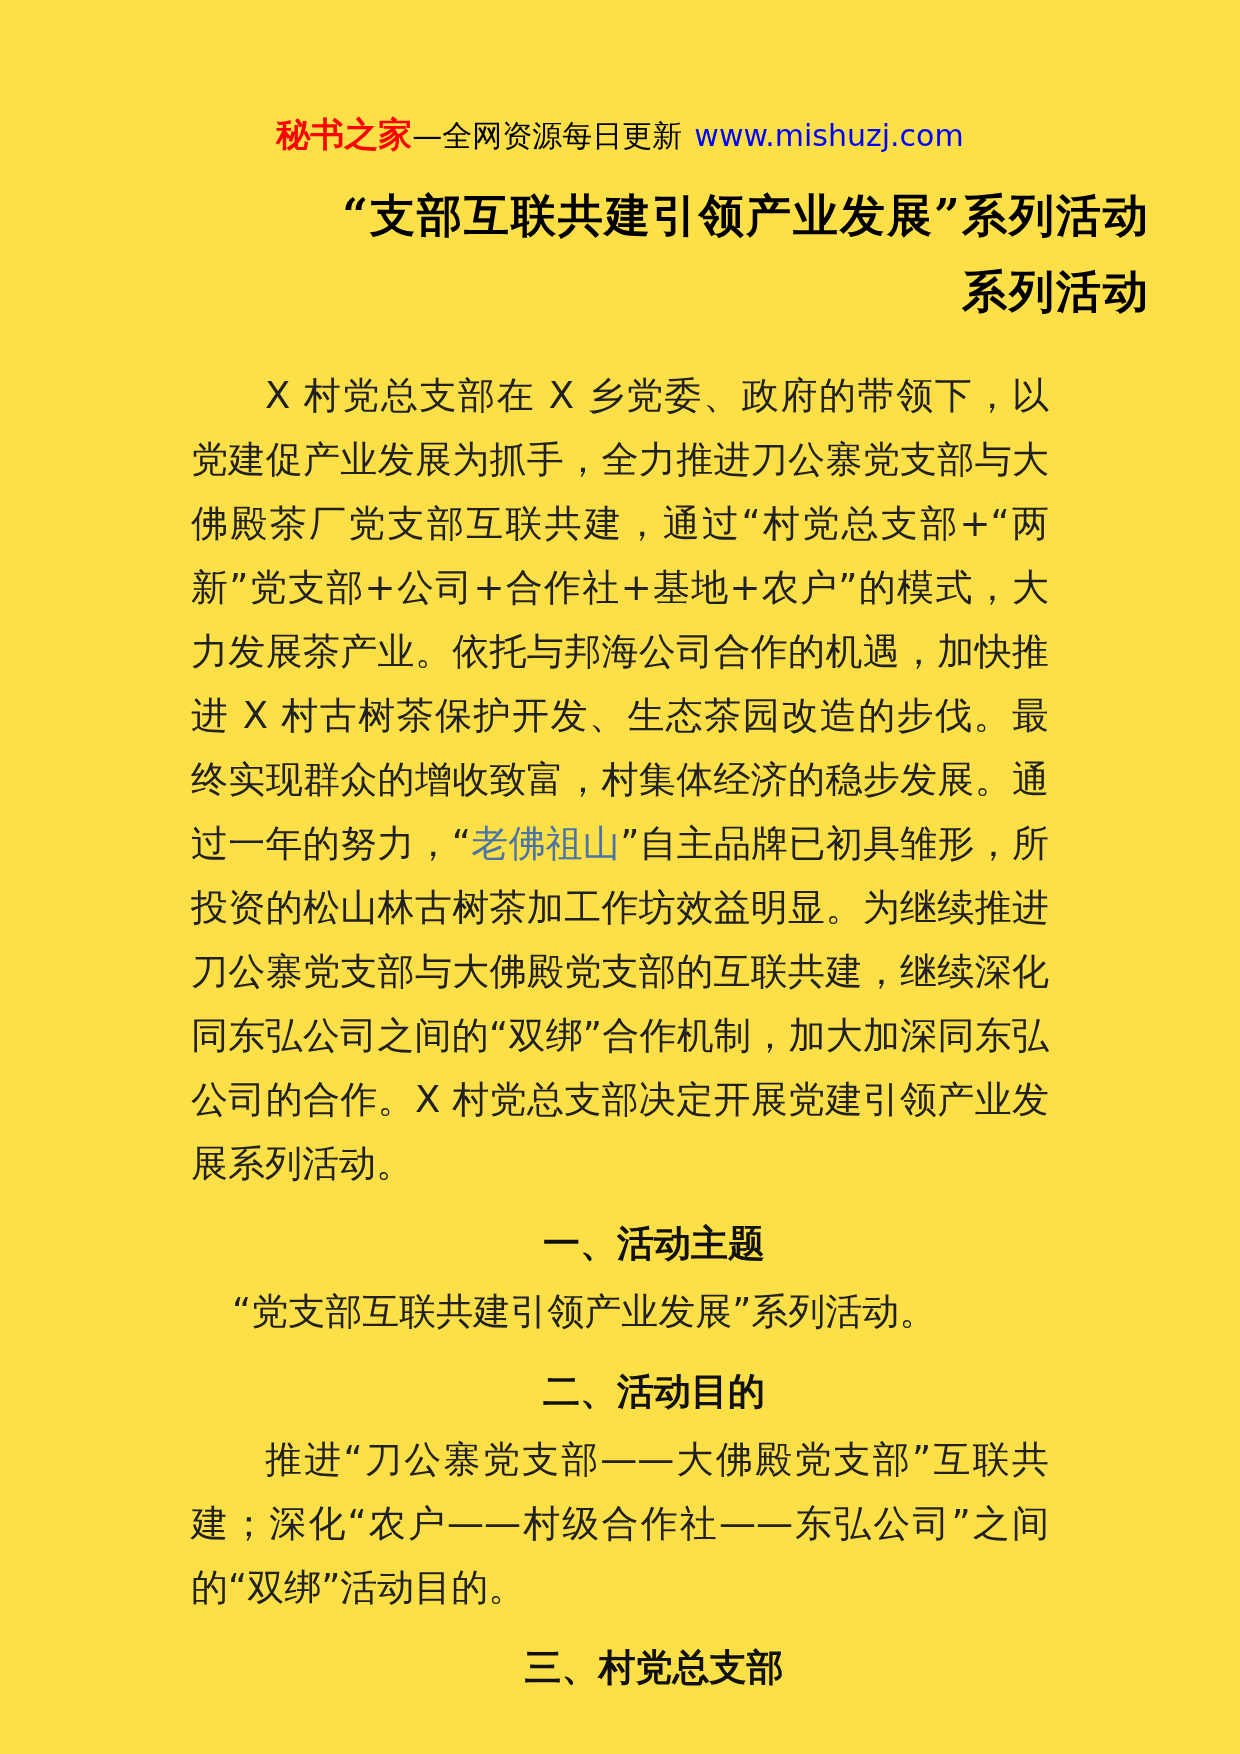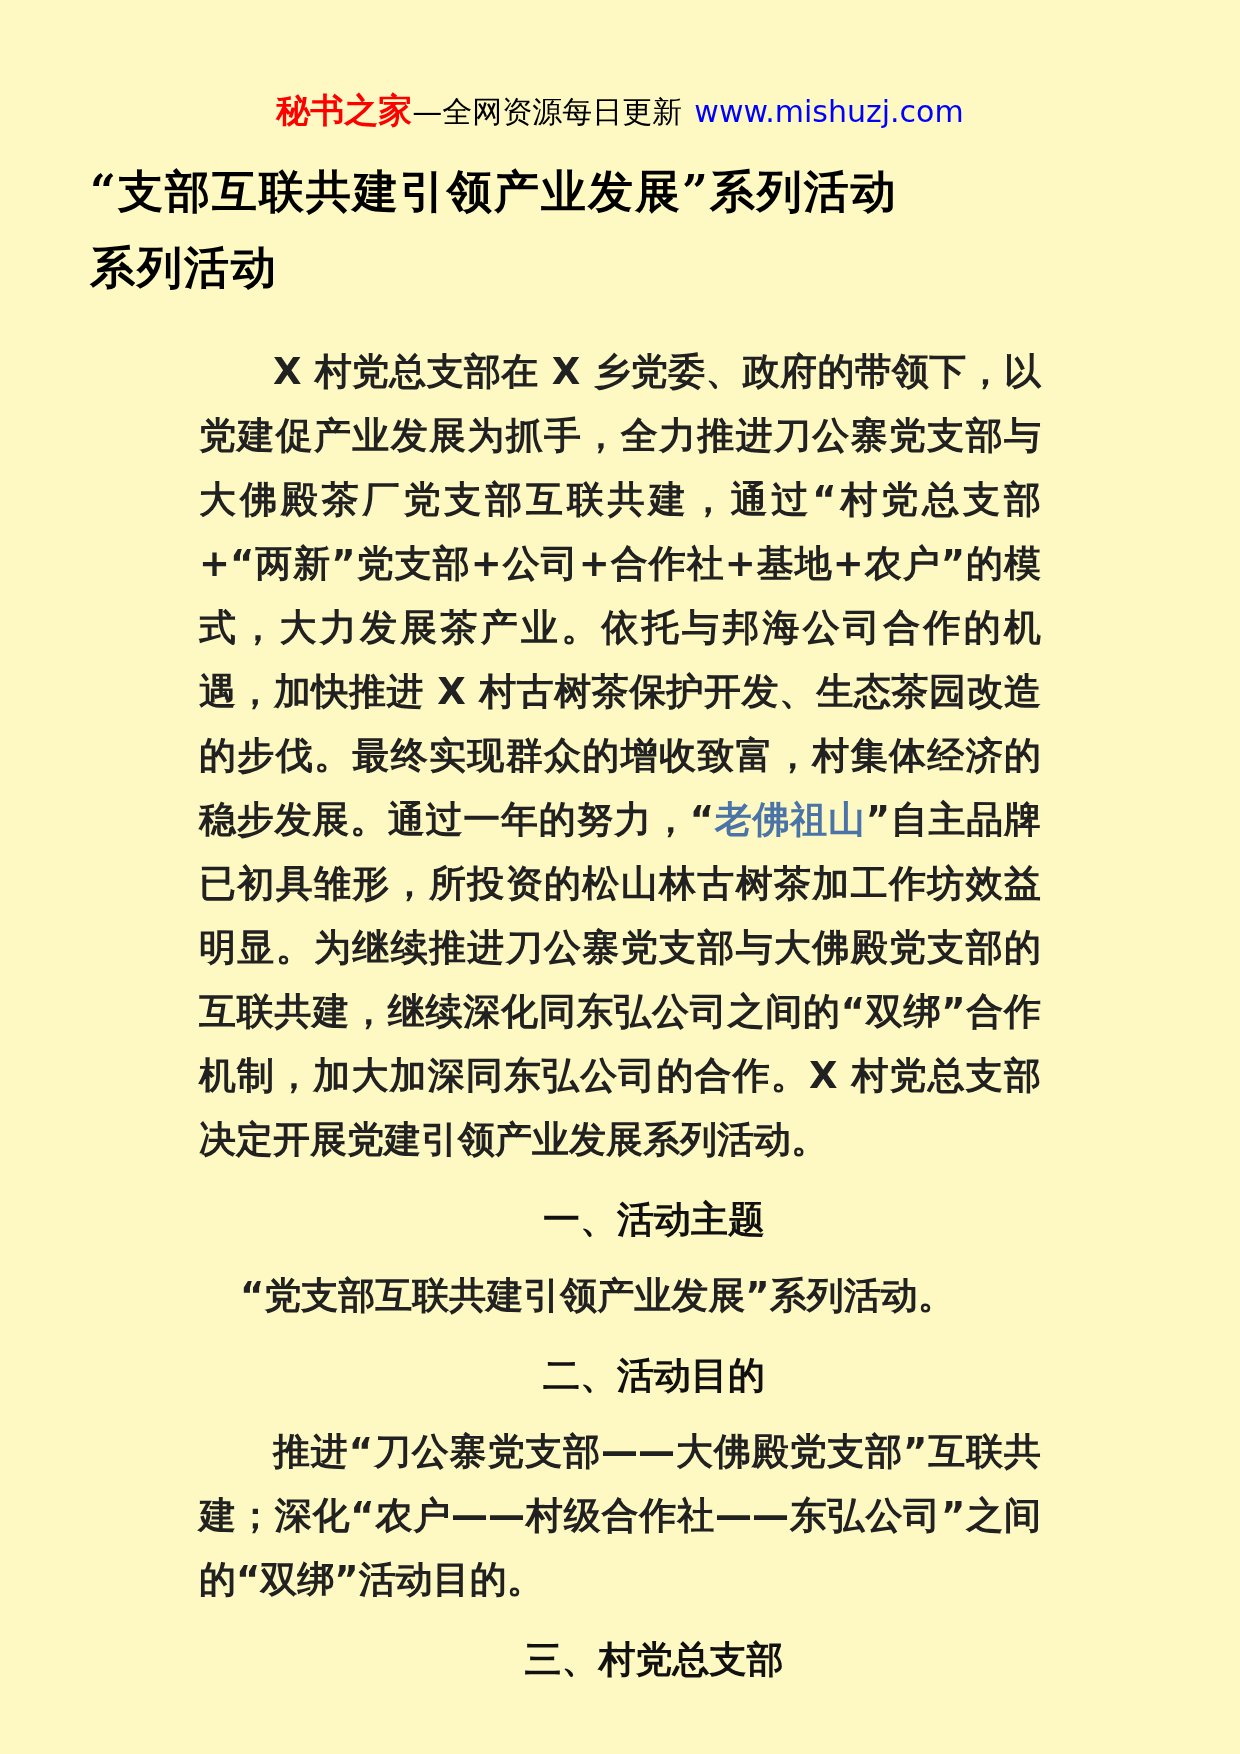--- a/index.html
+++ b/index.html
@@ -1,23 +1,23 @@
 <!DOCTYPE html>
 <html><head>
 <meta charset="utf-8">
 <style>
   html, body { margin: 0; padding: 0; background: #ffffff; }
   .page {
     position: relative;
     width: 1240px;
     height: 1754px;
     margin: 0 auto;
-    background: #fef9c3;
+    background: #fde047;
     box-sizing: border-box;
-    padding-top: 88px;
+    padding-top: 112px;
     overflow: hidden;
     font-family: "DejaVu Sans", "Liberation Sans", sans-serif;
   }
   
   .header-line {
     text-align: center;
     font-size: 30px;
     line-height: 44px;
     white-space: nowrap;
     color: #000000;
@@ -29,39 +29,39 @@
   .separator, .tagline {
     font-weight: 400;
     color: #000000;
   }
   .url {
     margin-left: 12px;
   }
   
   .doc-title {
     margin: 20px 90px 0;
-    text-align: left;
+    text-align: right;
     font-family: "DejaVu Serif", "Liberation Serif", serif;
     font-weight: 700;
     font-size: 45px;
     line-height: 76px;
     letter-spacing: 2px;
     color: #000000;
   }
   
   .content {
     padding: 0 187px;
   }
   .para {
-    margin: 12px;
+    margin: 4px;
     font-size: 37px;
     line-height: 64px;
     color: #212121;
     text-align: justify;
-    font-weight: 700;
+    font-weight: 400;
   }
   .intro {
     margin-top: 34px;
     text-indent: 74px;
   }
   .section-heading {
     margin: 16px 0 0 0;
     font-size: 37px;
     line-height: 64px;
     font-weight: 700;

